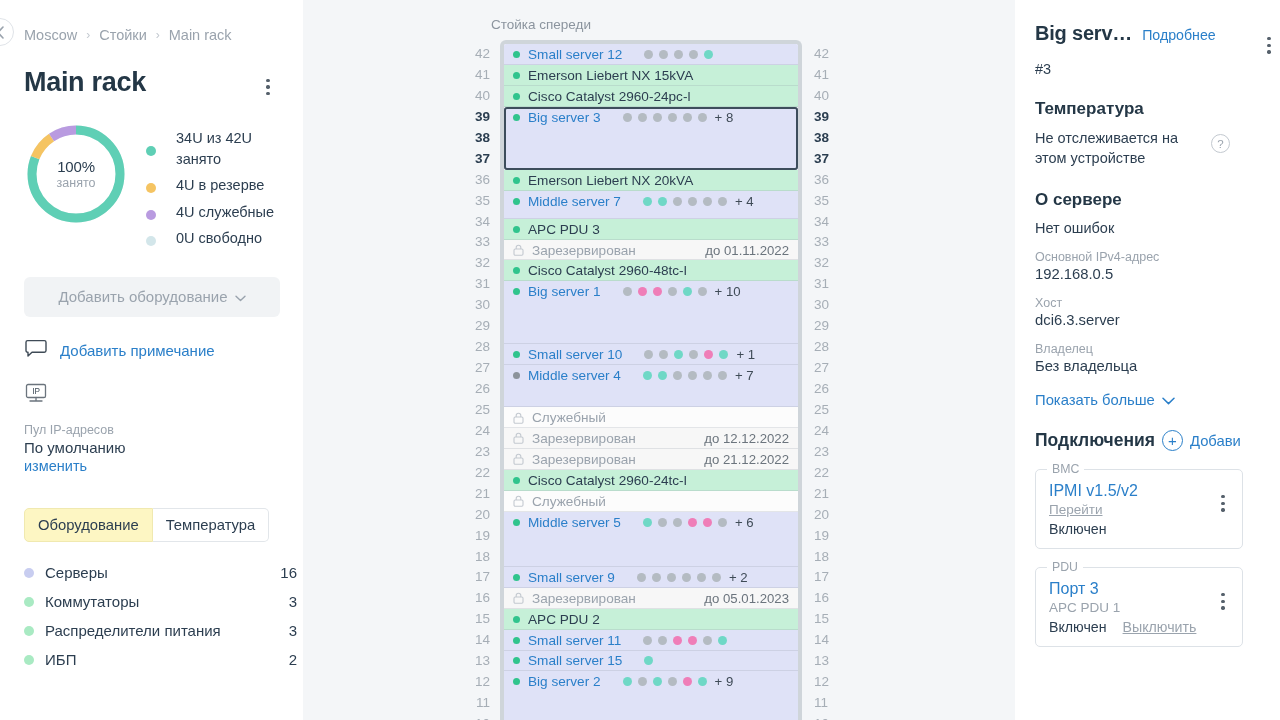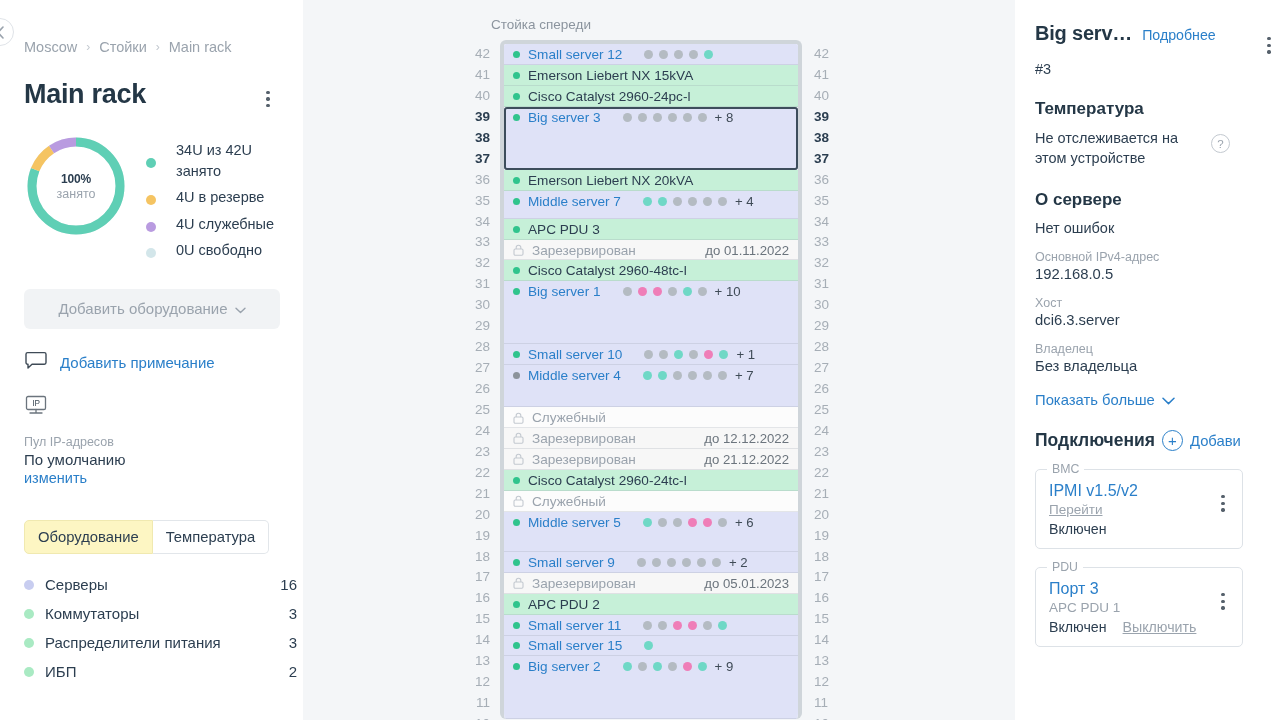--- a/index.html
+++ b/index.html
@@ -10,21 +10,21 @@
     font-family: "Liberation Sans", sans-serif;
     color: #2c3e50;
     -webkit-font-smoothing: antialiased;
   }
   .app { position: relative; width: 1280px; height: 720px; display: flex; }
 
   
   .sidebar {
     width: 303px; height: 680px; flex: 0 0 303px;
     background: #ffffff; position: relative;
-    padding: 16px 24px;
+    padding: 4px 24px;
   }
   .breadcrumb {
     display: flex; align-items: center; gap: 9px;
     height: 62px; font-size: 14.5px; color: #9aa3ad;
     margin-left: 0;
   }
   .back-btn {
     position: absolute; left: -14px; top: 18px;
     width: 28px; height: 28px; border-radius: 50%;
     border: 1px solid #dfe3e8; background: #fff;
@@ -50,21 +50,21 @@
   }
   .kebab i { width: 3.3px; height: 3.3px; border-radius: 50%; background: #55606b; display: block; }
 
   .summary { display: flex; gap: 18px; margin-top: 22px; }
   .donut { position: relative; width: 104px; height: 104px; flex: 0 0 104px; }
   .donut svg { display: block; transform: rotate(-90deg); }
   .donut-center {
     position: absolute; inset: 0; display: flex; flex-direction: column;
     align-items: center; justify-content: center; gap: 1px;
   }
-  .donut-pct { font-size: 12px; font-weight: bold; color: #2b3e50; letter-spacing: -0.2px; }
+  .donut-pct { font-size: 15px; font-weight: normal; color: #2b3e50; letter-spacing: -0.2px; }
   .donut-sub { font-size: 12.5px; color: #9aa3ad; }
 
   .legend { padding-top: 6px; }
   .legend-item {
     display: flex; align-items: center; gap: 20px;
     font-size: 14.5px; color: #2c3e50; line-height: 1.42;
     margin-bottom: 6px; max-width: 130px;
   }
   .legend-dot { width: 10px; height: 10px; border-radius: 50%; flex: 0 0 10px; margin-top: 5px; }
 
@@ -553,21 +553,21 @@
               <div class="rk-line">
                 <span class="rk-lock">
                   <svg width="11" height="12" viewBox="0 0 11 12" fill="none">
                     <rect x="1" y="5" width="9" height="6.2" rx="1.2" stroke="#c3c9d0" stroke-width="1.1"></rect>
                     <path d="M3.2 5V3.5a2.3 2.3 0 014.6 0V5" stroke="#c3c9d0" stroke-width="1.1"></path>
                   </svg>
                 </span>
                 <span class="rk-name muted">Служебный</span>
               </div>
             </div>
-            <div class="rk server sep" style="height: 40px;">
+            <div class="rk server sep" style="height: 55px;">
               <div class="rk-line">
                 <span class="rk-dot" style="background: rgb(48, 196, 141);"></span>
                 <span class="rk-name dev">Middle server 5</span>
                 <span class="ports">
                   <span class="port" style="background: rgb(111, 216, 198);"></span>
                   <span class="port" style="background: rgb(180, 187, 194);"></span>
                   <span class="port" style="background: rgb(180, 187, 194);"></span>
                   <span class="port" style="background: rgb(239, 126, 184);"></span>
                   <span class="port" style="background: rgb(239, 126, 184);"></span>
                   <span class="port" style="background: rgb(180, 187, 194);"></span>

